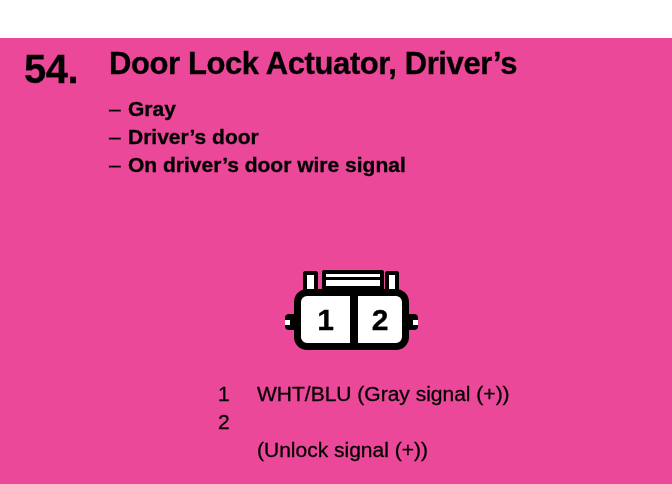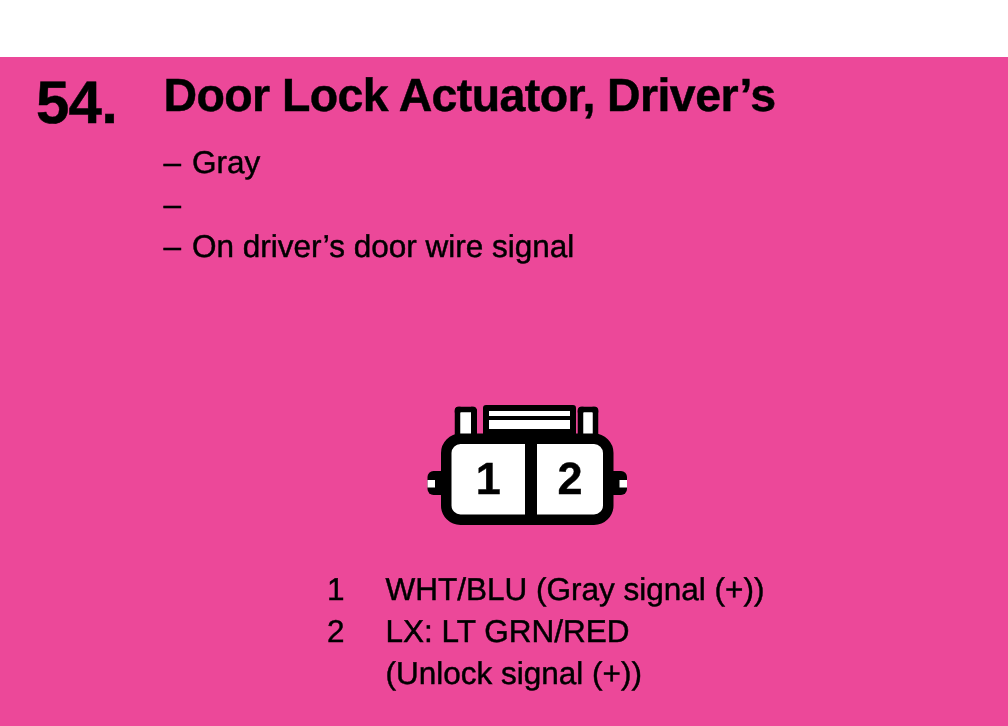--- a/index.html
+++ b/index.html
@@ -44,21 +44,21 @@
   
   .notes {
     position: absolute;
     left: 109px;
     top: 57px;
     font-size: 21px;
     line-height: 28px;
   }
   .note-row { display: flex; }
   .note-dash { width: 19px; flex: 0 0 19px; }
-  .note-text { white-space: nowrap; }
+  .note-text { white-space: nowrap; font-weight: bold; }
 
   
   .conn { position: absolute; left: 0; top: 0; }
   .conn-tab {
     position: absolute;
     box-sizing: border-box;
     border: 4px solid #000;
     border-bottom: none;
     background: #fff;
   }
@@ -131,20 +131,21 @@
   <div class="item-number">54.</div>
   <div class="page-title">Door Lock Actuator, Driver’s</div>
 
   <div class="notes">
     <div class="note-row">
       <span class="note-dash">–</span>
       <span class="note-text">Gray</span>
     </div>
     <div class="note-row">
       <span class="note-dash">–</span>
+      <span class="note-text">Driver’s door</span>
     </div>
     <div class="note-row">
       <span class="note-dash">–</span>
       <span class="note-text">On driver’s door wire signal</span>
     </div>
   </div>
 
   <div class="conn">
     <div class="conn-tab left"></div>
     <div class="conn-latch"></div>
@@ -159,21 +160,20 @@
     <div class="conn-pin p2">2</div>
   </div>
 
   <div class="legend">
     <div class="legend-row">
       <span class="legend-num">1</span>
       <span class="legend-text">WHT/BLU (Gray signal (+))</span>
     </div>
     <div class="legend-row">
       <span class="legend-num">2</span>
-      <span class="legend-text">LX: LT GRN/RED</span>
     </div>
     <div class="legend-row">
       <span class="legend-num"></span>
     </div>
     <div class="legend-row">
       <span class="legend-num"></span>
       <span class="legend-text">(Unlock signal (+))</span>
     </div>
   </div>
 

